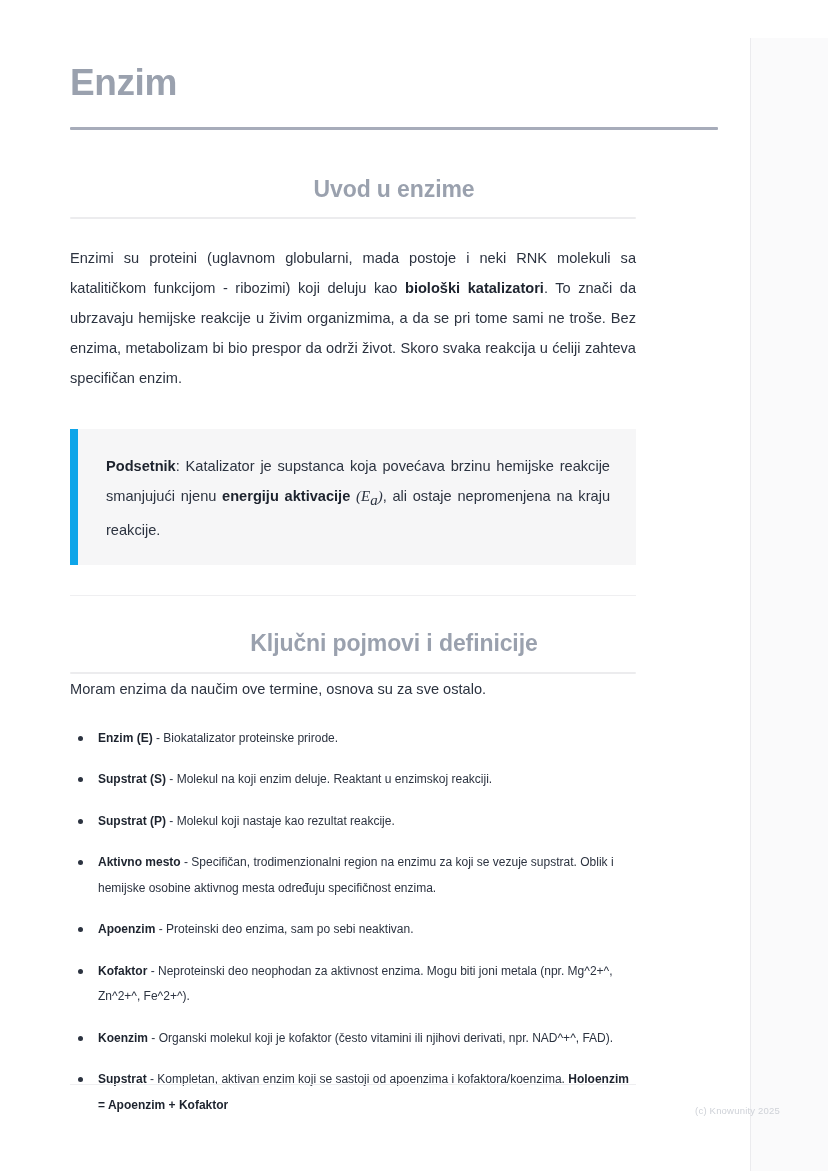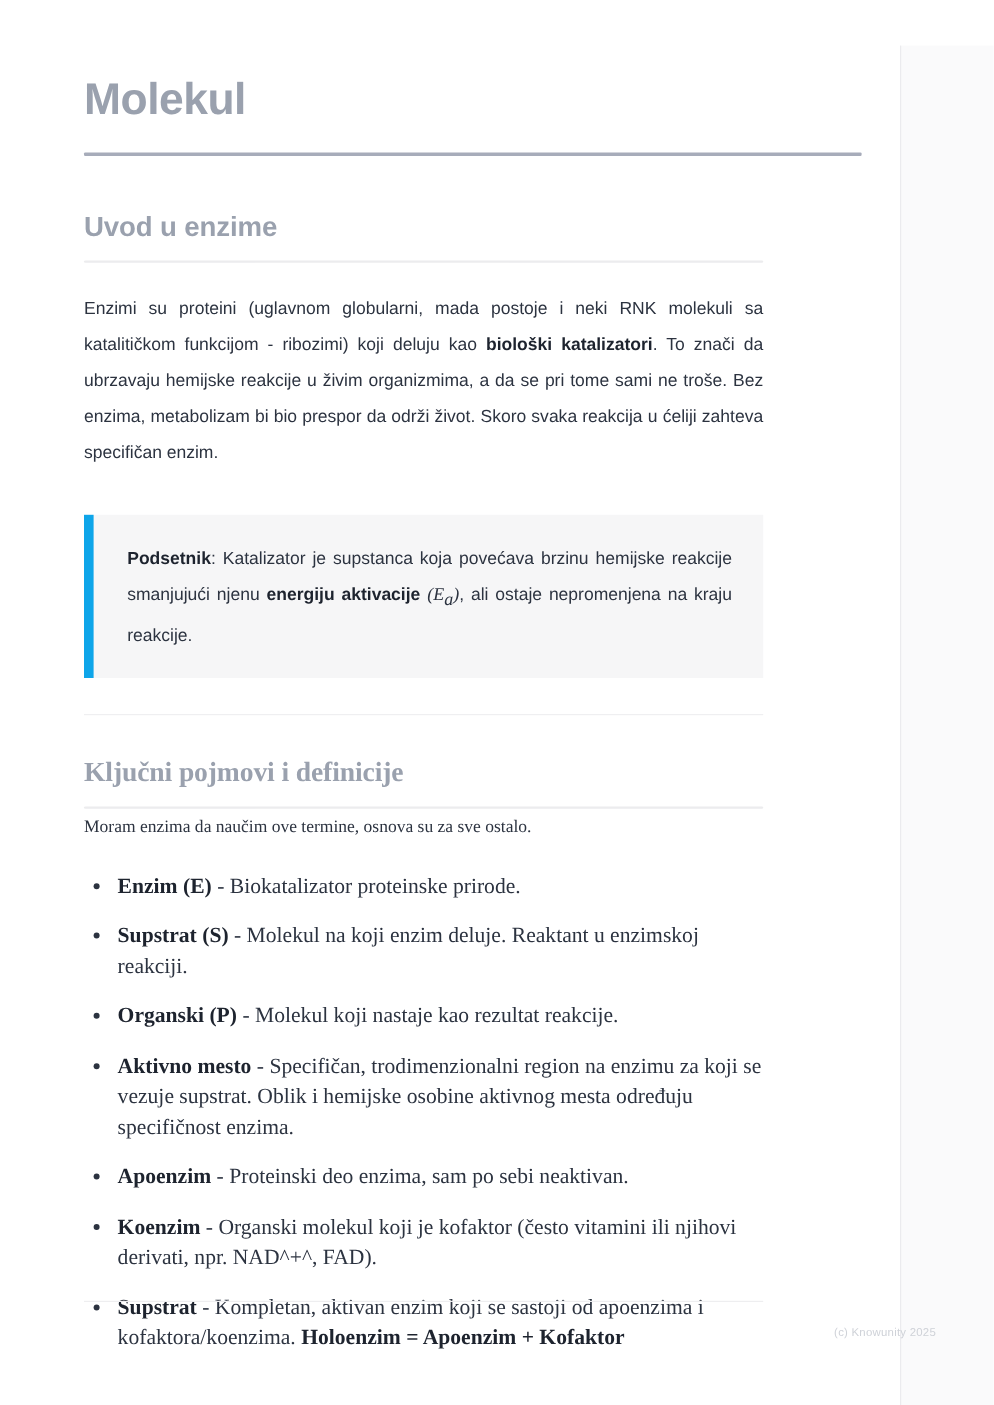--- a/index.html
+++ b/index.html
@@ -58,20 +58,21 @@
   }
 
   
   .h2 {
     font-size: 23px;
     font-weight: 700;
     color: #9aa1ae;
     margin: 0;
     line-height: 1.2;
     letter-spacing: -0.1px;
+    text-align: center;
   }
   .section-one .h2 { margin-top: 46px; }
   .h2-rule {
     margin-top: 14px;
     width: 566px;
     height: 2px;
     background: #ececee;
     border-radius: 1px;
   }
 
@@ -110,34 +111,34 @@
   }
 
   
   .section-divider {
     margin-top: 30px;
     width: 566px;
     height: 1px;
     background: #efeff1;
   }
 
-  .section-two { margin-top: 34px; font-family: Liberation Serif, serif; }
+  .section-two { margin-top: 34px; }
 
   
   ul.defs {
     list-style: none;
     margin: 22px 0 0 0;
     padding: 0;
     width: 566px;
   }
   ul.defs li {
     position: relative;
     padding-left: 28px;
     margin-bottom: 16px;
-    font-size: 18px;
+    font-size: 12px;
     line-height: 25.5px;
     color: #2c3340;
   }
   ul.defs li:last-child { margin-bottom: 0; }
   ul.defs li::before {
     content: "";
     position: absolute;
     left: 8px;
     top: 10px;
     width: 5px;
@@ -171,21 +172,21 @@
 </style>
 </head>
 <body>
 
 <div class="page">
 
   <div class="page-gutter"></div>
 
   <div class="content">
 
-    <h1 class="doc-title">Molekul</h1>
+    <h1 class="doc-title">Enzim</h1>
     <div class="title-rule"></div>
 
     <div class="section-one">
       <h2 class="h2">Uvod u enzime</h2>
       <div class="h2-rule"></div>
 
       <p class="body"><span>Enzimi su proteini (uglavnom globularni, mada postoje i neki RNK molekuli sa katalitičkom funkcijom - ribozimi) koji deluju kao </span><strong>biološki katalizatori</strong><span>. To znači da ubrzavaju hemijske reakcije u živim organizmima, a da se pri tome sami ne troše. Bez enzima, metabolizam bi bio prespor da održi život. Skoro svaka reakcija u ćeliji zahteva specifičan enzim.</span></p>
 
       <div class="callout">
         <p><strong>Podsetnik</strong><span>: Katalizator je supstanca koja povećava brzinu hemijske reakcije smanjujući njenu </span><strong>energiju aktivacije</strong><span>&nbsp;</span><span class="mathvar">(</span><span class="mathvar">E</span><sub class="mathvar">a</sub><span class="mathvar">)</span><span>, ali ostaje nepromenjena na kraju reakcije.</span></p>
@@ -196,23 +197,24 @@
 
     <div class="section-two">
       <h2 class="h2">Ključni pojmovi i definicije</h2>
       <div class="h2-rule"></div>
 
       <p class="body intro-note">Moram enzima da naučim ove termine, osnova su za sve ostalo.</p>
 
       <ul class="defs">
         <li><strong>Enzim (E)</strong><span> - Biokatalizator proteinske prirode.</span></li>
         <li><strong>Supstrat (S)</strong><span> - Molekul na koji enzim deluje. Reaktant u enzimskoj reakciji.</span></li>
-        <li><strong>Organski (P)</strong><span> - Molekul koji nastaje kao rezultat reakcije.</span></li>
+        <li><strong>Supstrat (P)</strong><span> - Molekul koji nastaje kao rezultat reakcije.</span></li>
         <li><strong>Aktivno mesto</strong><span> - Specifičan, trodimenzionalni region na enzimu za koji se vezuje supstrat. Oblik i hemijske osobine aktivnog mesta određuju specifičnost enzima.</span></li>
         <li><strong>Apoenzim</strong><span> - Proteinski deo enzima, sam po sebi neaktivan.</span></li>
+        <li><strong>Kofaktor</strong><span> - Neproteinski deo neophodan za aktivnost enzima. Mogu biti joni metala (npr. Mg^2+^, Zn^2+^, Fe^2+^).</span></li>
         <li><strong>Koenzim</strong><span> - Organski molekul koji je kofaktor (često vitamini ili njihovi derivati, npr. NAD^+^, FAD).</span></li>
         <li><strong>Supstrat</strong><span> - Kompletan, aktivan enzim koji se sastoji od apoenzima i kofaktora/koenzima. </span><strong>Holoenzim = Apoenzim + Kofaktor</strong></li>
       </ul>
     </div>
 
   </div>
 
   <div class="footer-rule"></div>
   <div class="footer-credit">(c) Knowunity 2025</div>
 

